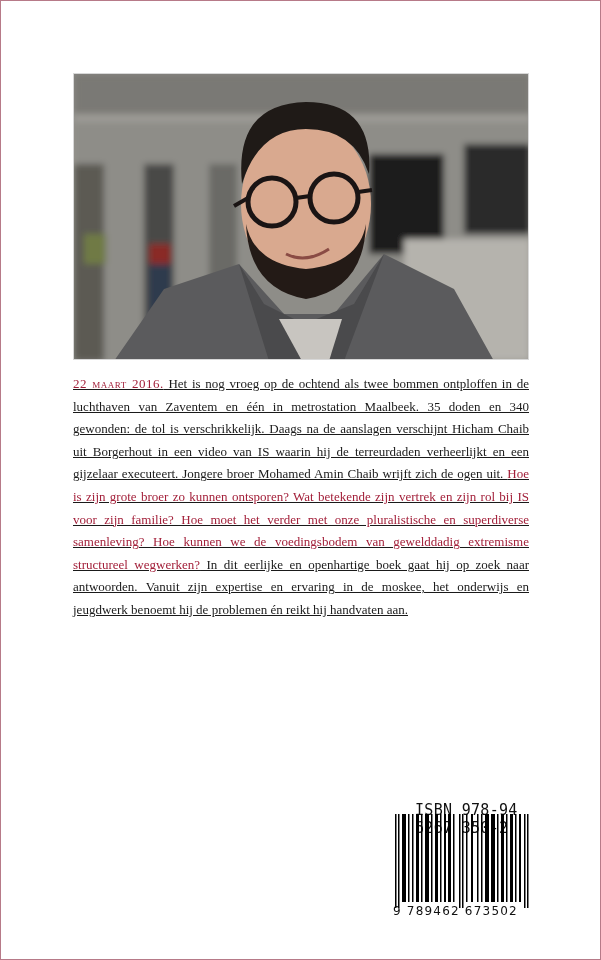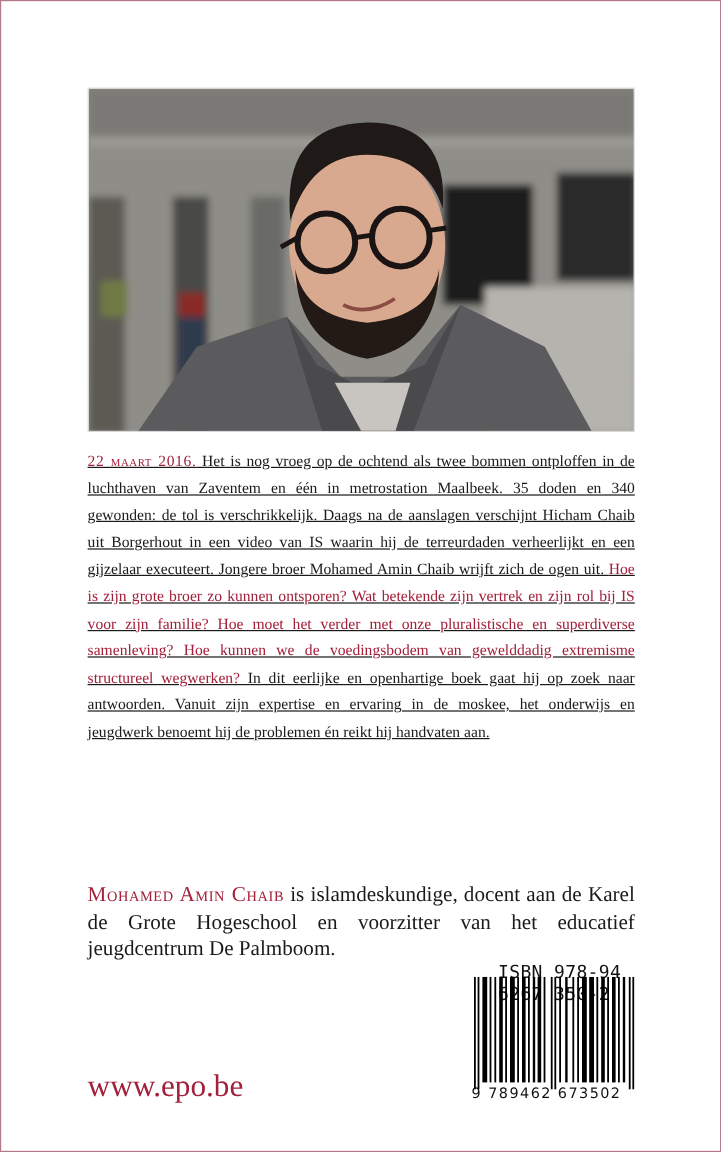--- a/index.html
+++ b/index.html
@@ -62,25 +62,21 @@
       <line x1="284" y1="118" x2="298" y2="116" stroke="#1a1414" stroke-width="4"></line>
 
       <path d="M212 180 Q232 190 255 175" fill="none" stroke="#8a4b44" stroke-width="3"></path>
     </svg>
   </div>
 
   <div class="body-text serif">
     <span class="accent sc">22 maart 2016.</span><span> Het is nog vroeg op de ochtend als twee bommen ontploffen in de luchthaven van Zaventem en één in metrostation Maalbeek. 35 doden en 340 gewonden: de tol is verschrikkelijk. Daags na de aanslagen verschijnt Hicham Chaib uit Borgerhout in een video van IS waarin hij de terreurdaden verheerlijkt en een gijzelaar executeert. Jongere broer Mohamed Amin Chaib wrijft zich de ogen uit. </span><span class="accent">Hoe is zijn grote broer zo kunnen ontsporen? Wat betekende zijn vertrek en zijn rol bij IS voor zijn familie? Hoe moet het verder met onze pluralistische en superdiverse samenleving? Hoe kunnen we de voedingsbodem van gewelddadig extremisme structureel wegwerken?</span><span> In dit eerlijke en openhartige boek gaat hij op zoek naar antwoorden. Vanuit zijn expertise en ervaring in de moskee, het onderwijs en jeugdwerk benoemt hij de problemen én reikt hij handvaten aan.</span>
   </div>
 
-  <div class="bio serif">
-    <span class="accent sc">Mohamed Amin Chaib</span><span> is islamdeskundige, docent aan de Karel de Grote Hogeschool en voorzitter van het educatief jeugdcentrum De Palmboom.</span>
-  </div>
 
-  <div class="url serif">www.epo.be</div>
 
   <div class="isbn-label">ISBN 978-94 6267 350-2</div>
 
   <svg class="barcode" viewBox="0 0 134 94" preserveAspectRatio="none">
     <g fill="#000">
       <rect x="0" y="0" width="1.5" height="94"></rect>
         <rect x="3" y="0" width="1.5" height="94"></rect>
       <rect x="7" y="0" width="4" height="88"></rect>
         <rect x="13" y="0" width="1.5" height="88"></rect>
       <rect x="17" y="0" width="1.5" height="88"></rect>

